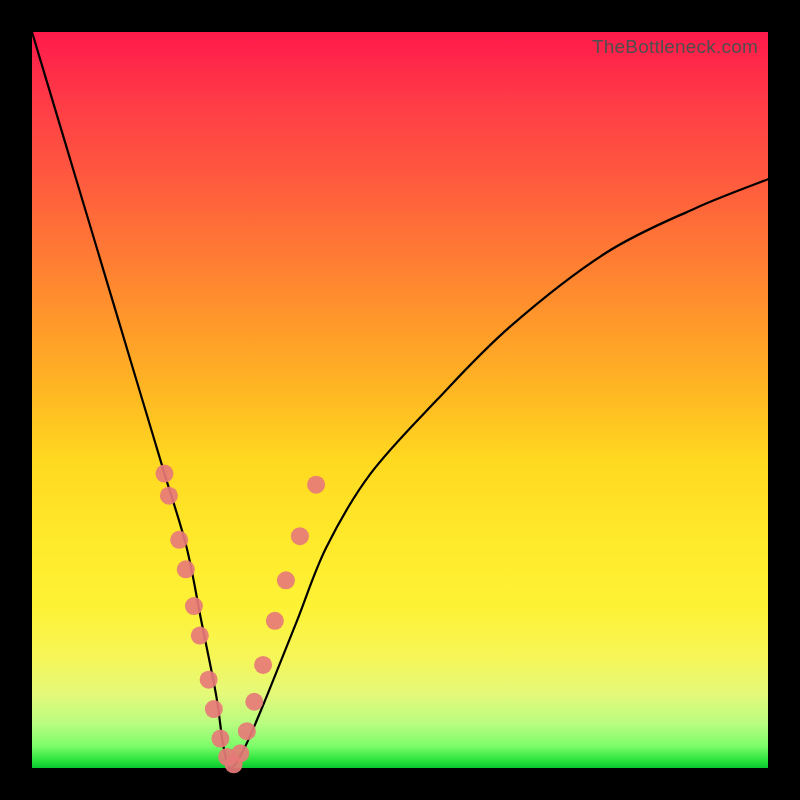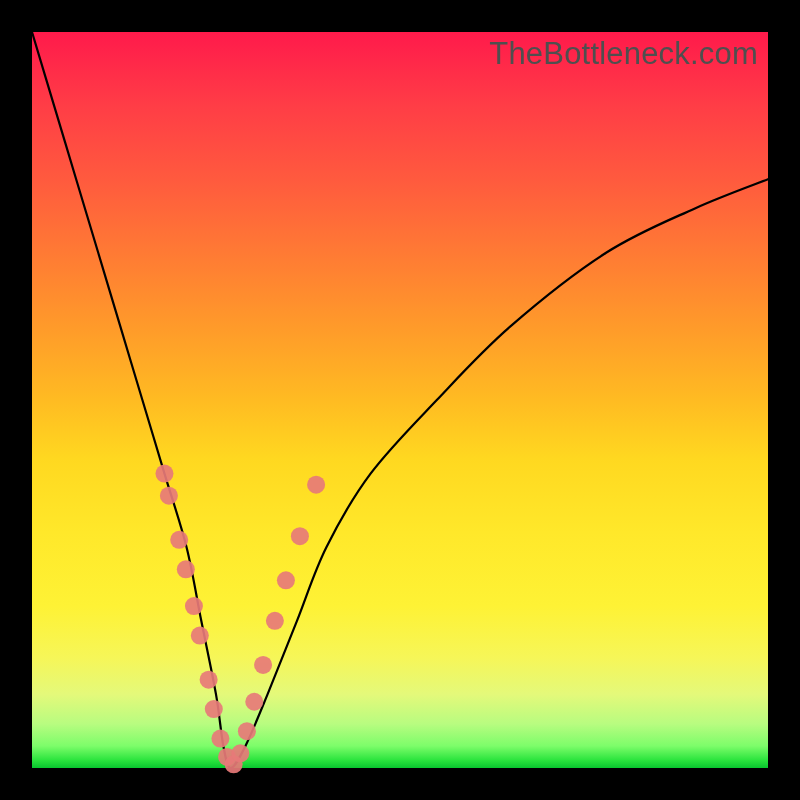--- a/index.html
+++ b/index.html
@@ -41,21 +41,21 @@
       #7dfd6a 97%,
       #28e33c 99%,
       #09c62f 100%
     );
   }
   .watermark {
     position: absolute;
     top: 4px;
     right: 10px;
     color: #4f4f4f;
-    font-size: 31px;
+    font-size: 19px;
     font-weight: 500;
     letter-spacing: 0.2px;
     user-select: none;
   }
   svg.curve {
     position: absolute;
     left: 0;
     top: 0;
     width: 736px;
     height: 736px;

